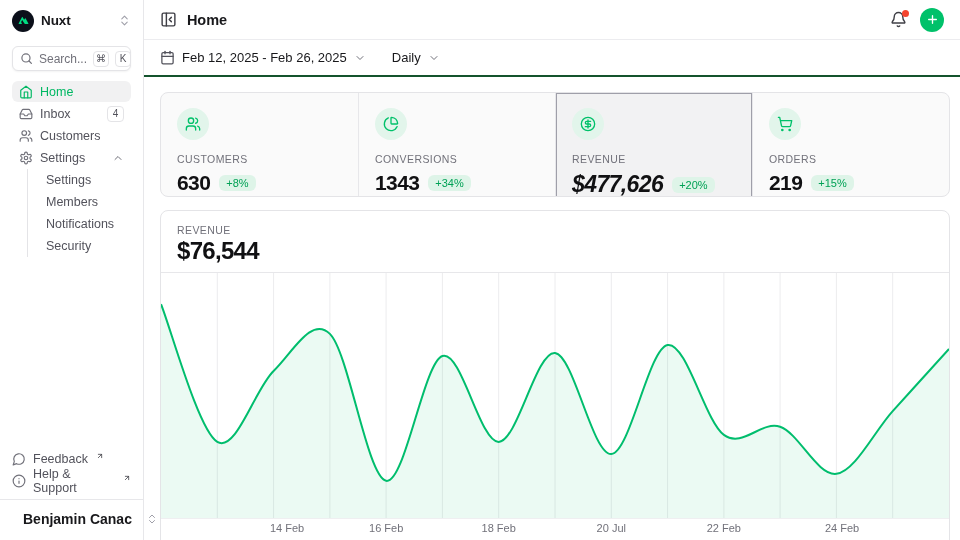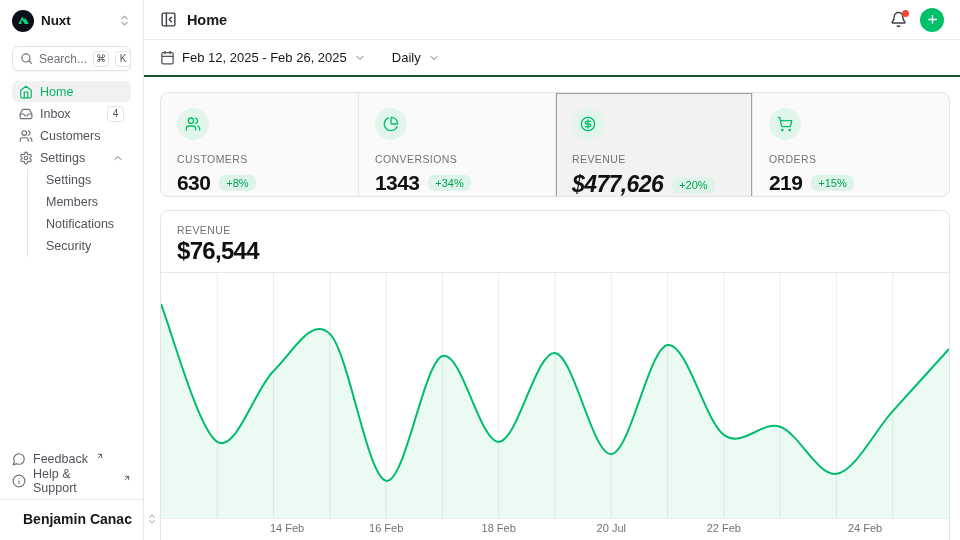--- a/index.html
+++ b/index.html
@@ -388,19 +388,19 @@
               <path d="M0,31.2C9.4,54.2 37.5,157.8 56.3,168.9C75.1,180 93.8,116 112.6,98C131.4,80 150.2,42.6 168.9,60.9C187.7,79.2 206.3,204.1 225.1,207.8C243.8,211.5 262.6,89.5 281.4,83C300.2,76.5 318.9,169.4 337.7,168.9C356.5,168.4 375.2,78 394,80C412.8,82 431.5,182.3 450.3,181C469.1,179.7 487.8,75.2 506.6,72C525.4,68.8 544.1,148.3 562.9,161.9C581.6,175.5 600.4,147.3 619.1,153.8C637.9,160.3 656.6,203.4 675.4,200.8C694.2,198.2 712.9,158.9 731.7,138.1C750.5,117.3 778.6,86.3 788,76" fill="none" stroke="#00bd6d" stroke-width="2"></path>
               <line x1="0" y1="245.5" x2="788" y2="245.5" stroke="#efeff1" stroke-width="1"></line>
             </svg>
         </div>
         <div class="x-ticks" id="x-ticks">
             <div class="tick" style="left: 126px;">14 Feb</div>
             <div class="tick" style="left: 225.143px;">16 Feb</div>
             <div class="tick" style="left: 337.714px;">18 Feb</div>
             <div class="tick" style="left: 450.286px;">20 Jul</div>
             <div class="tick" style="left: 562.857px;">22 Feb</div>
-            <div class="tick" style="left: 704px;">24 Feb</div>
+            <div class="tick" style="left: 681px;">24 Feb</div>
           </div>
       </div>
 
     </div>
   </div>
 </div>
 
 </body></html>

